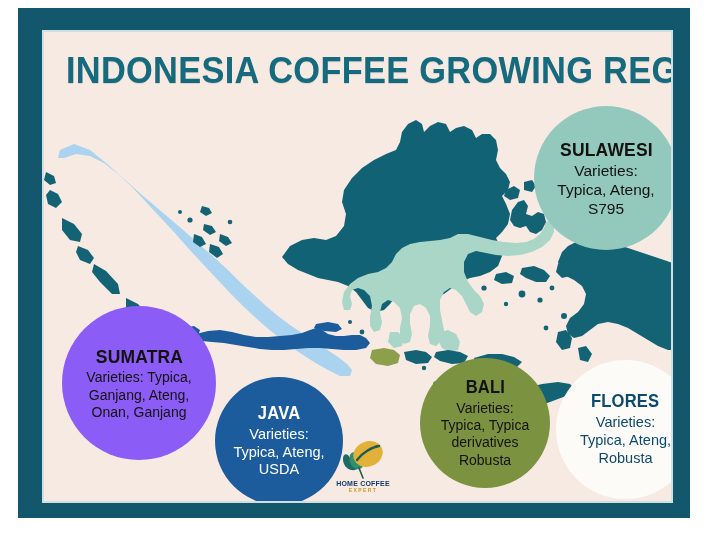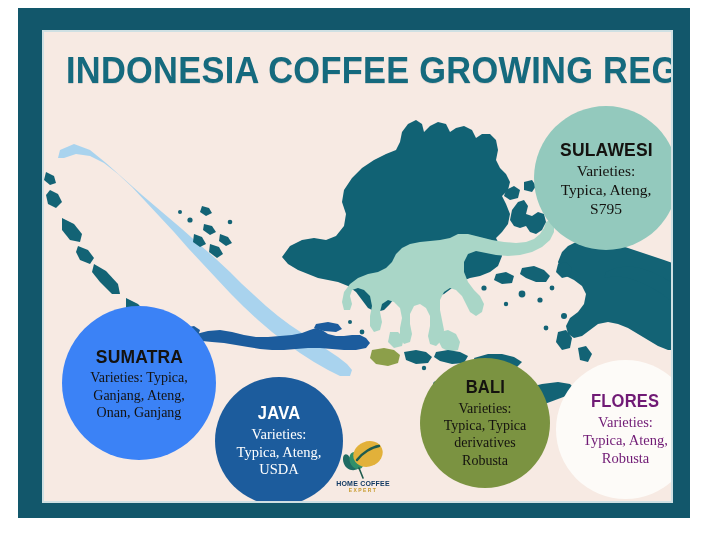--- a/index.html
+++ b/index.html
@@ -77,57 +77,57 @@
   }
   .bubble .head {
     font-family: "Liberation Sans Narrow", "Liberation Sans", sans-serif;
     font-weight: bold;
     letter-spacing: 0.2px;
     transform: scaleX(0.92);
     margin-bottom: 1px;
     white-space: nowrap;
   }
   .bubble .body {
-    font-family: Liberation Serif, serif;
+    font-family: Liberation Sans, sans-serif;
     font-weight: normal;
   }
   .bubble .body div { white-space: nowrap; }
 
   
   #b-sulawesi {
     left: 490px; top: 74px; width: 144px; height: 144px;
     background: #93C9BD; color: #14120F;
   }
   #b-sulawesi .head { font-size: 19px; }
   #b-sulawesi .body { font-size: 15.5px; }
 
   #b-sumatra {
     left: 18px; top: 274px; width: 154px; height: 154px;
-    background: #3b82f6; color: #14120F;
+    background: #8b5cf6; color: #14120F;
   }
   #b-sumatra .head { font-size: 19px; }
   #b-sumatra .body { font-size: 14px; }
 
   #b-java {
     left: 171px; top: 345px; width: 128px; height: 128px;
     background: #1C5C9D; color: #ffffff;
   }
   #b-java .head { font-size: 18px; }
   #b-java .body { font-size: 14.5px; }
 
   #b-bali {
     left: 376px; top: 326px; width: 130px; height: 130px;
     background: #7B9341; color: #14120F;
   }
   #b-bali .head { font-size: 18px; }
   #b-bali .body { font-size: 14px; }
 
   #b-flores {
     left: 512px; top: 328px; width: 139px; height: 139px;
-    background: #FDFBF8; color: #701a75;
+    background: #FDFBF8; color: #0c4a6e;
   }
   #b-flores .head { font-size: 18px; }
   #b-flores .body { font-size: 14.5px; }
 
   
   #logo {
     position: absolute;
     left: 288px;
     top: 405px;
     width: 62px;

